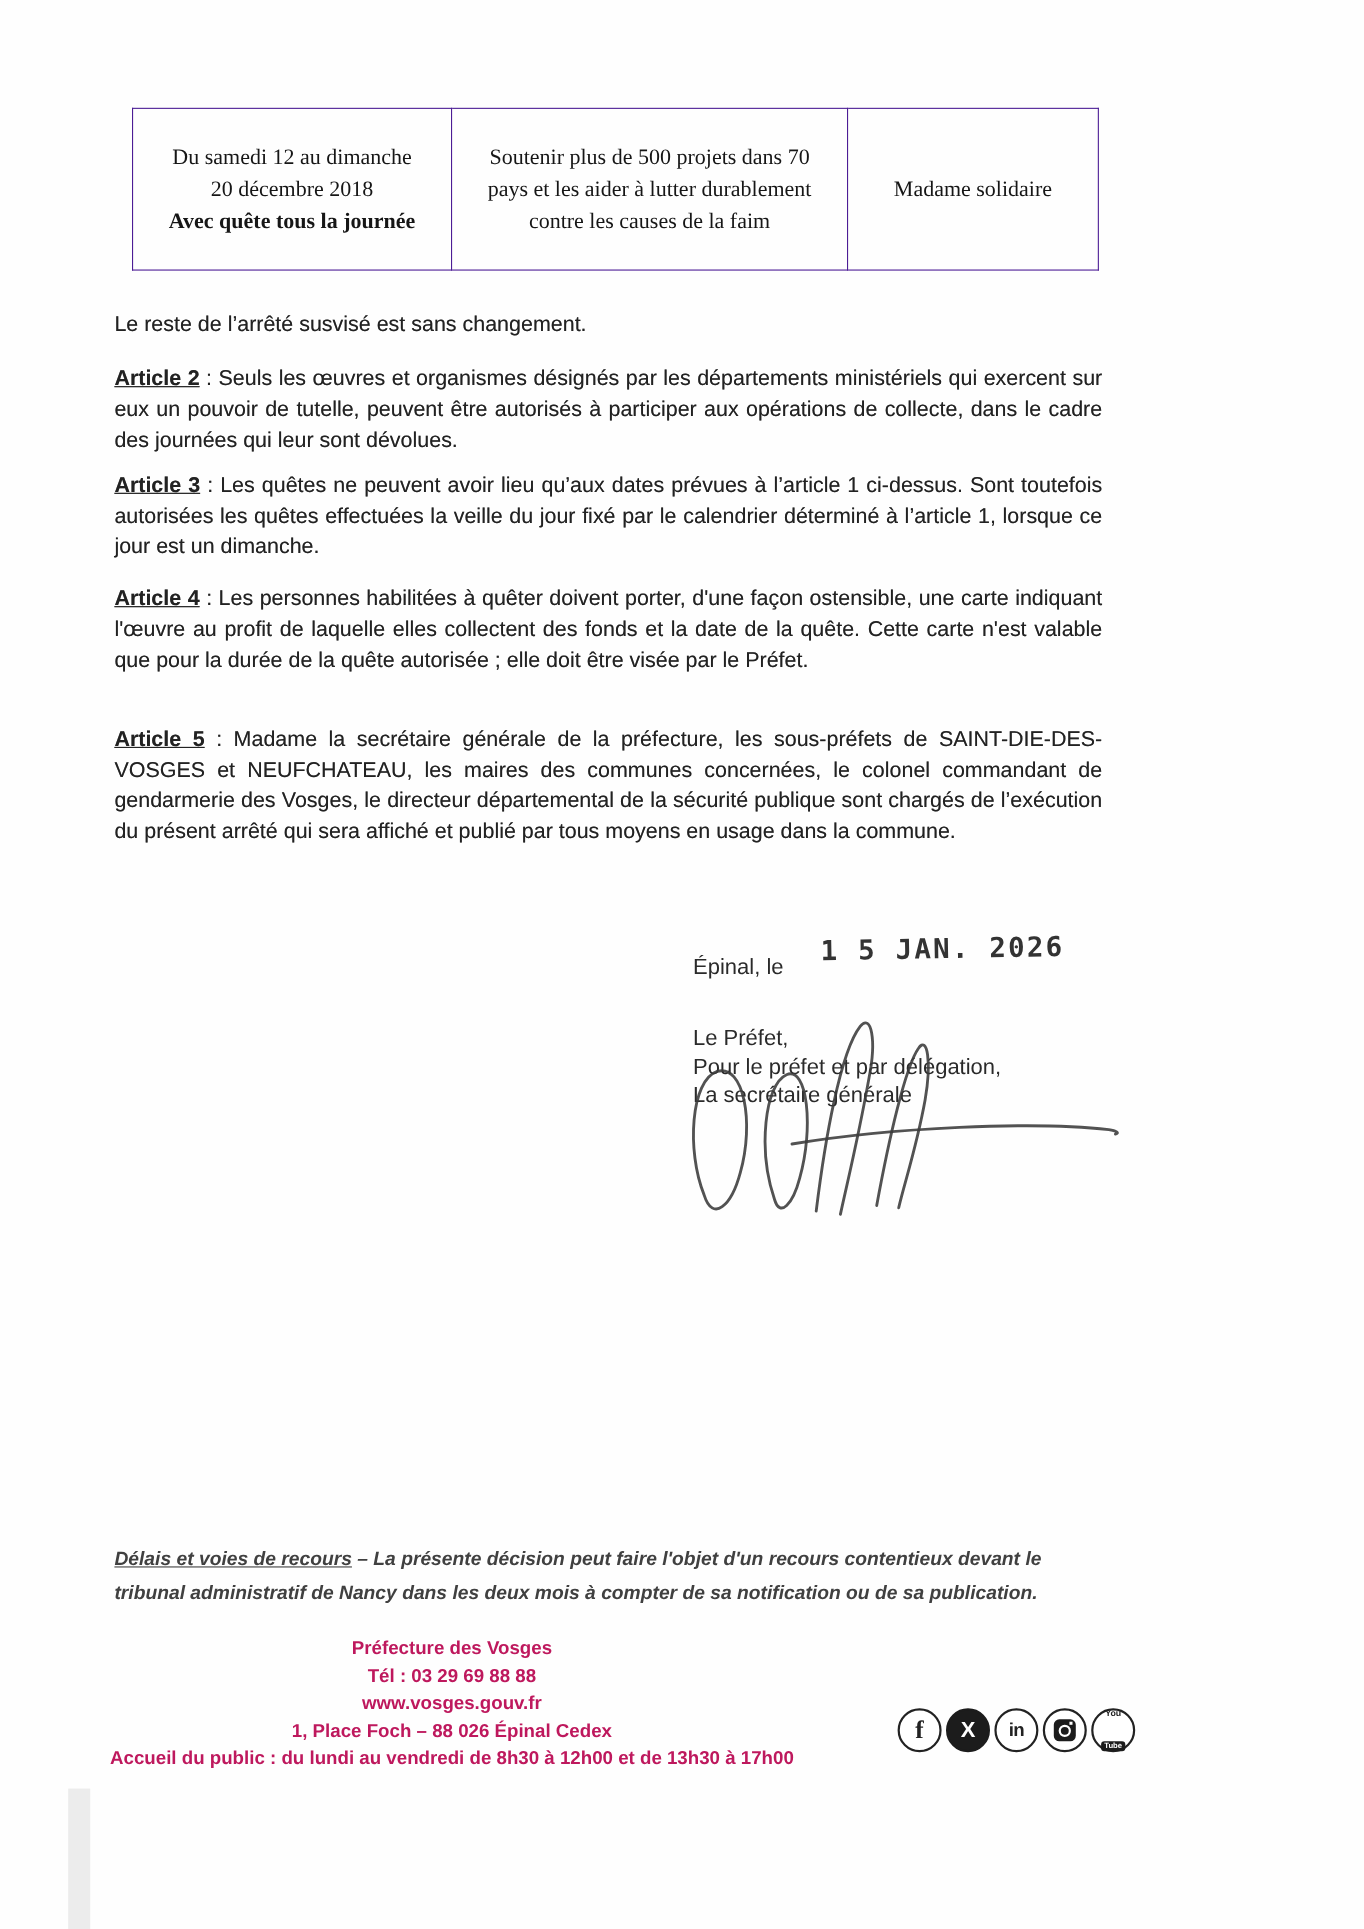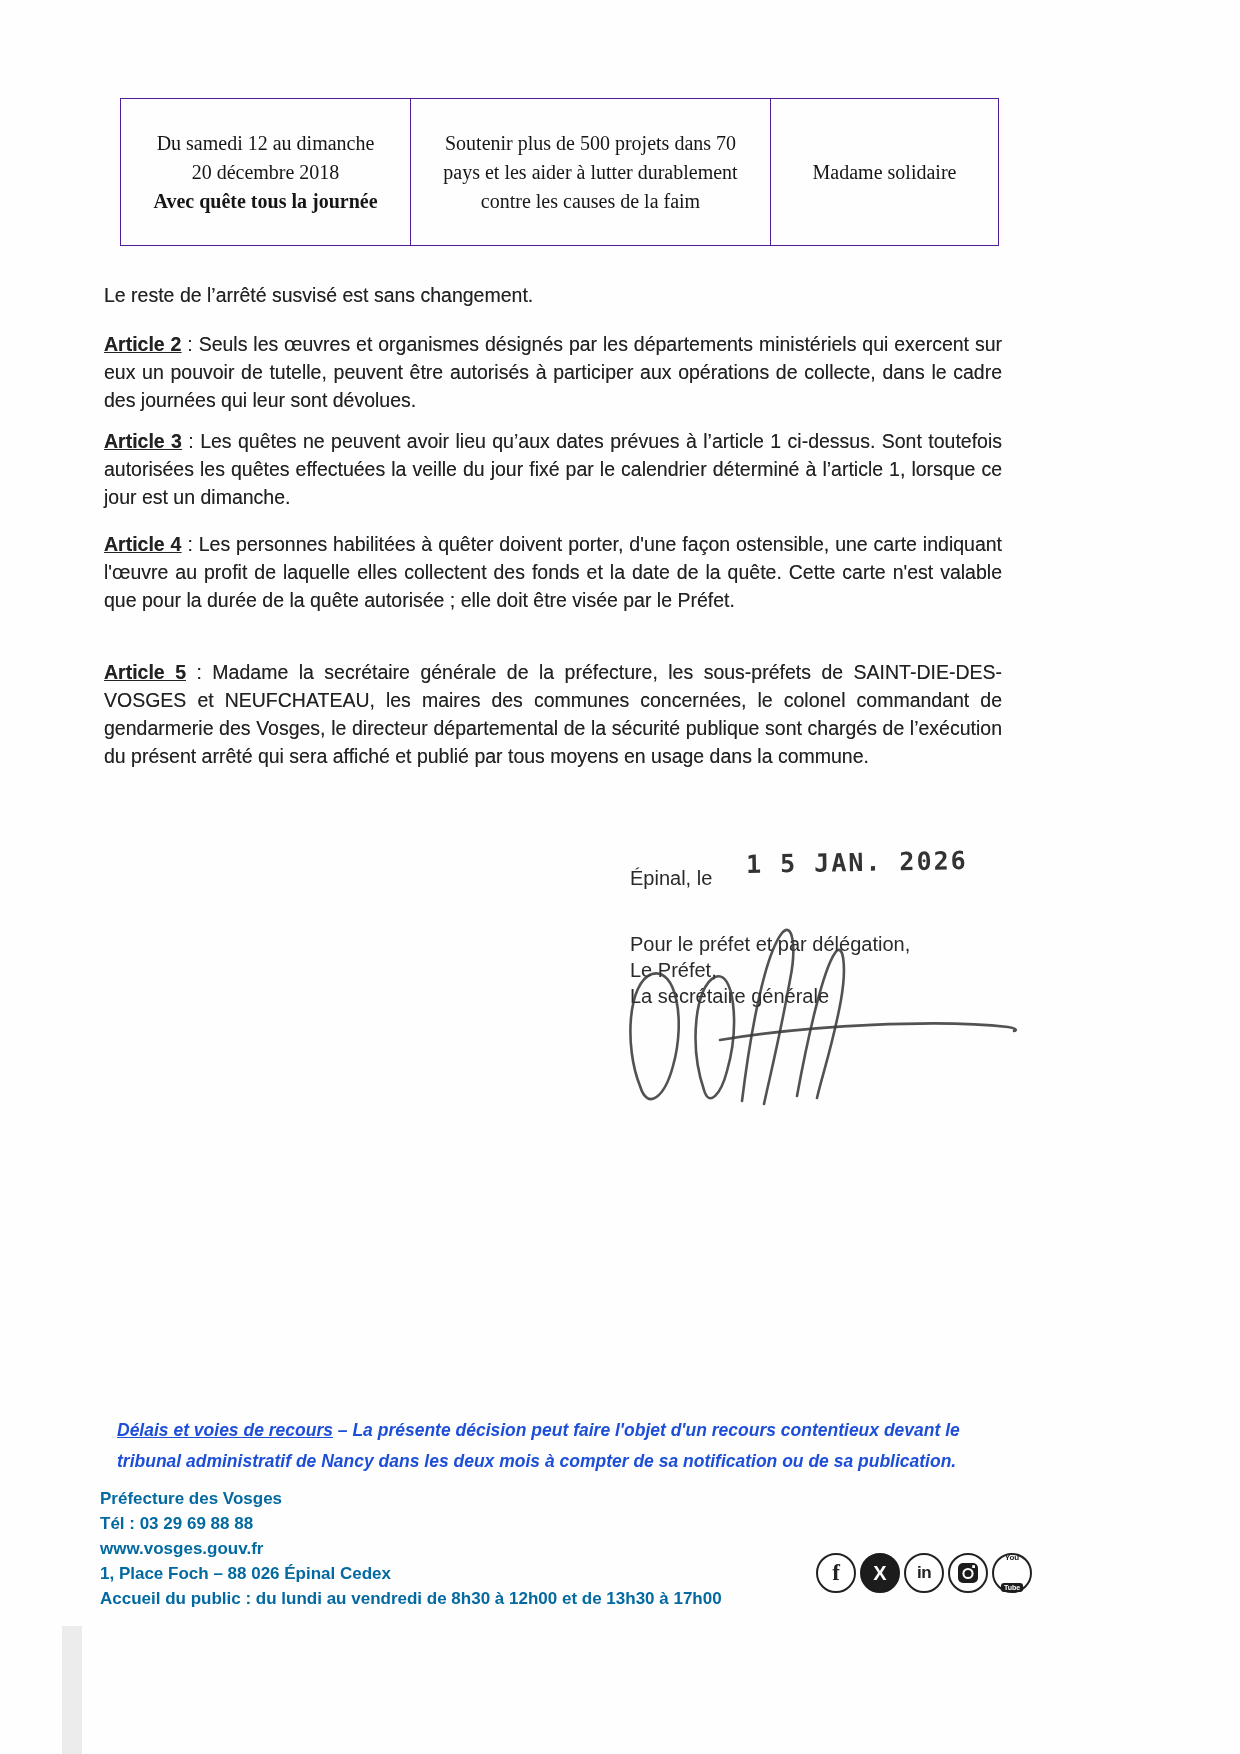--- a/index.html
+++ b/index.html
@@ -50,28 +50,28 @@
   .sig-lines{margin-top:40px; line-height:26px;}
   .signatory{margin-top:72px;}
   .handwritten{
     position:absolute; left:-20px; top:62px;
     width:420px; height:200px; pointer-events:none;
   }
   .handwritten path{fill:none; stroke:#3a3a3a; stroke-width:2.6; stroke-linecap:round; opacity:0.88;}
   
   .recourse{
     position:absolute; left:100px; top:1398px; width:910px;
-    font-size:17.5px; line-height:31px; margin:17px;
-    font-weight:bold; font-style:italic; color:#1d4ed8;
+    font-size:17.5px; line-height:31px; margin:4px;
+    font-weight:bold; font-style:italic; color:#404040;
   }
   .recourse-label{text-decoration:underline;}
   
   .footer{
     position:absolute; left:100px; top:1486px;
-    font-size:17px; font-weight:bold; line-height:25px; color:#0369a1;
+    font-size:17px; font-weight:bold; line-height:25px; color:#be185d;text-align:center;
   }
   
   .social{
     position:absolute; left:816px; top:1553px;
     display:flex; gap:4px;
   }
   .circle{
     width:40px; height:40px; border:2px solid #222; border-radius:50%;
     box-sizing:border-box;
     display:flex; align-items:center; justify-content:center;
@@ -126,22 +126,22 @@
 
   <p class="body-text" style="top:530px;"><span class="article-label">Article 4</span><span> : Les personnes habilitées à quêter doivent porter, d'une façon ostensible, une carte indiquant l'œuvre au profit de laquelle elles collectent des fonds et la date de la quête. Cette carte n'est valable que pour la durée de la quête autorisée ; elle doit être visée par le Préfet.</span></p>
 
   <p class="body-text" style="top:658px;"><span class="article-label">Article 5</span><span> : Madame la secrétaire générale de la préfecture, les sous-préfets de SAINT-DIE-DES-VOSGES et NEUFCHATEAU, les maires des communes concernées, le colonel commandant de gendarmerie des Vosges, le directeur départemental de la sécurité publique sont chargés de l’exécution du présent arrêté qui sera affiché et publié par tous moyens en usage dans la commune.</span></p>
 
   <div class="signature-block">
     <div class="place-line">
       <span>Épinal, le</span><span class="stamp">1 5 JAN. 2026</span>
     </div>
     <div class="sig-lines">
+      <div>Le Préfet,</div>
       <div>Pour le préfet et par délégation,</div>
-      <div>Le Préfet,</div>
       <div>La secrétaire générale</div>
     </div>
     <svg class="handwritten" viewBox="0 0 420 200" aria-hidden="true">
       <path d="M 30,162 C 14,122 18,58 42,50 C 66,43 76,96 63,142 C 55,172 38,188 30,162"></path>
       <path d="M 94,166 C 79,122 85,62 105,53 C 124,45 130,101 117,147 C 111,170 99,184 94,166"></path>
       <path d="M 132,177 C 140,112 154,32 172,9 C 182,-3 187,21 180,56 C 170,112 160,152 154,180"></path>
       <path d="M 187,172 C 198,112 213,46 225,29 C 233,17 237,41 231,76 C 223,120 212,152 207,174"></path>
       <path d="M 110,116 C 200,101 330,95 398,103 C 405,104 408,106 404,107"></path>
     </svg>
   </div>

